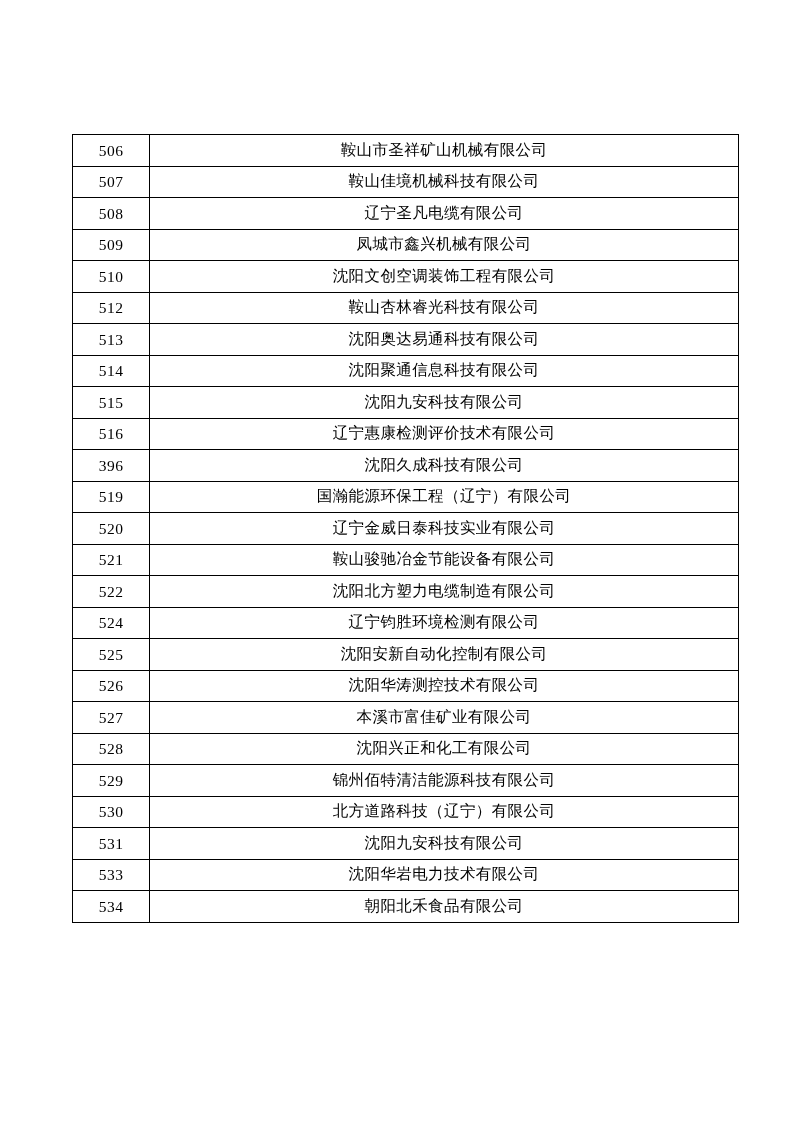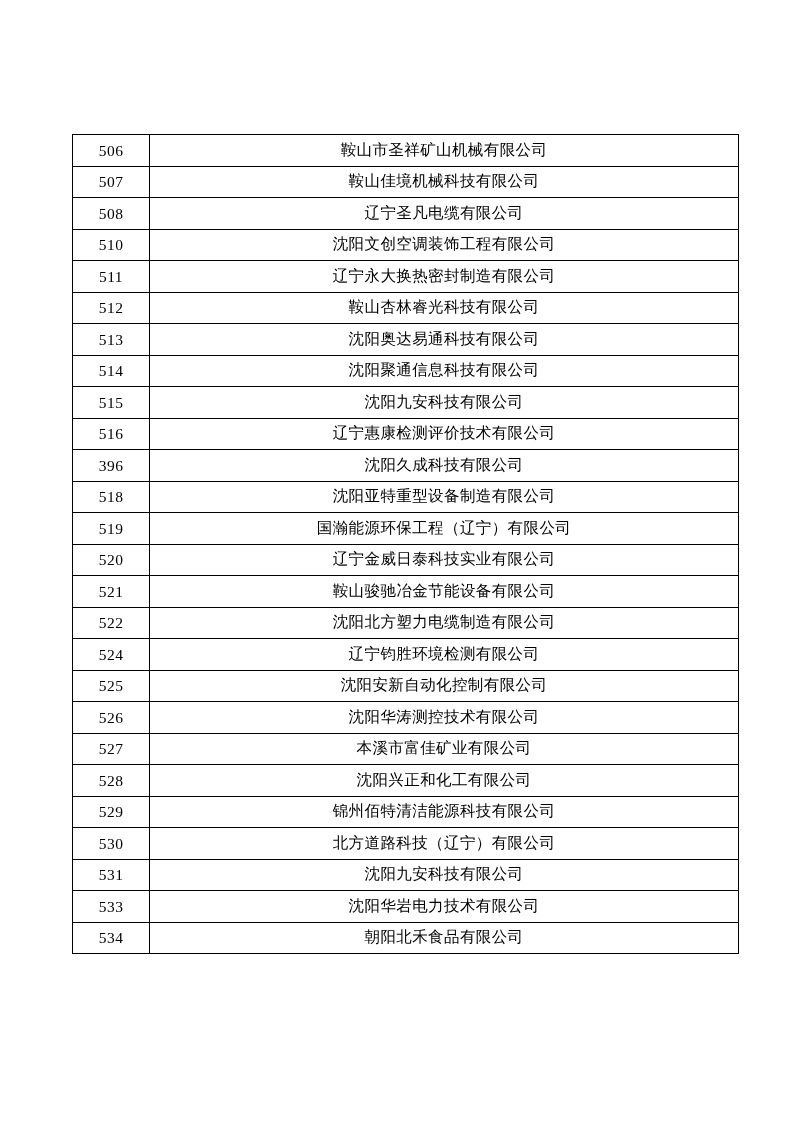--- a/index.html
+++ b/index.html
@@ -61,26 +61,26 @@
         </tr>
         <tr>
           <td class="col-index">507</td>
           <td class="col-name">鞍山佳境机械科技有限公司</td>
         </tr>
         <tr>
           <td class="col-index">508</td>
           <td class="col-name">辽宁圣凡电缆有限公司</td>
         </tr>
         <tr>
+          <td class="col-index">509</td>
+          <td class="col-name">凤城市鑫兴机械有限公司</td>
+        </tr>
+        <tr>
           <td class="col-index">510</td>
           <td class="col-name">沈阳文创空调装饰工程有限公司</td>
-        </tr>
-        <tr>
-          <td class="col-index">511</td>
-          <td class="col-name">辽宁永大换热密封制造有限公司</td>
         </tr>
         <tr>
           <td class="col-index">512</td>
           <td class="col-name">鞍山杏林睿光科技有限公司</td>
         </tr>
         <tr>
           <td class="col-index">513</td>
           <td class="col-name">沈阳奥达易通科技有限公司</td>
         </tr>
         <tr>
@@ -91,24 +91,20 @@
           <td class="col-index">515</td>
           <td class="col-name">沈阳九安科技有限公司</td>
         </tr>
         <tr>
           <td class="col-index">516</td>
           <td class="col-name">辽宁惠康检测评价技术有限公司</td>
         </tr>
         <tr>
           <td class="col-index">396</td>
           <td class="col-name">沈阳久成科技有限公司</td>
-        </tr>
-        <tr>
-          <td class="col-index">518</td>
-          <td class="col-name">沈阳亚特重型设备制造有限公司</td>
         </tr>
         <tr>
           <td class="col-index">519</td>
           <td class="col-name">国瀚能源环保工程（辽宁）有限公司</td>
         </tr>
         <tr>
           <td class="col-index">520</td>
           <td class="col-name">辽宁金威日泰科技实业有限公司</td>
         </tr>
         <tr>

